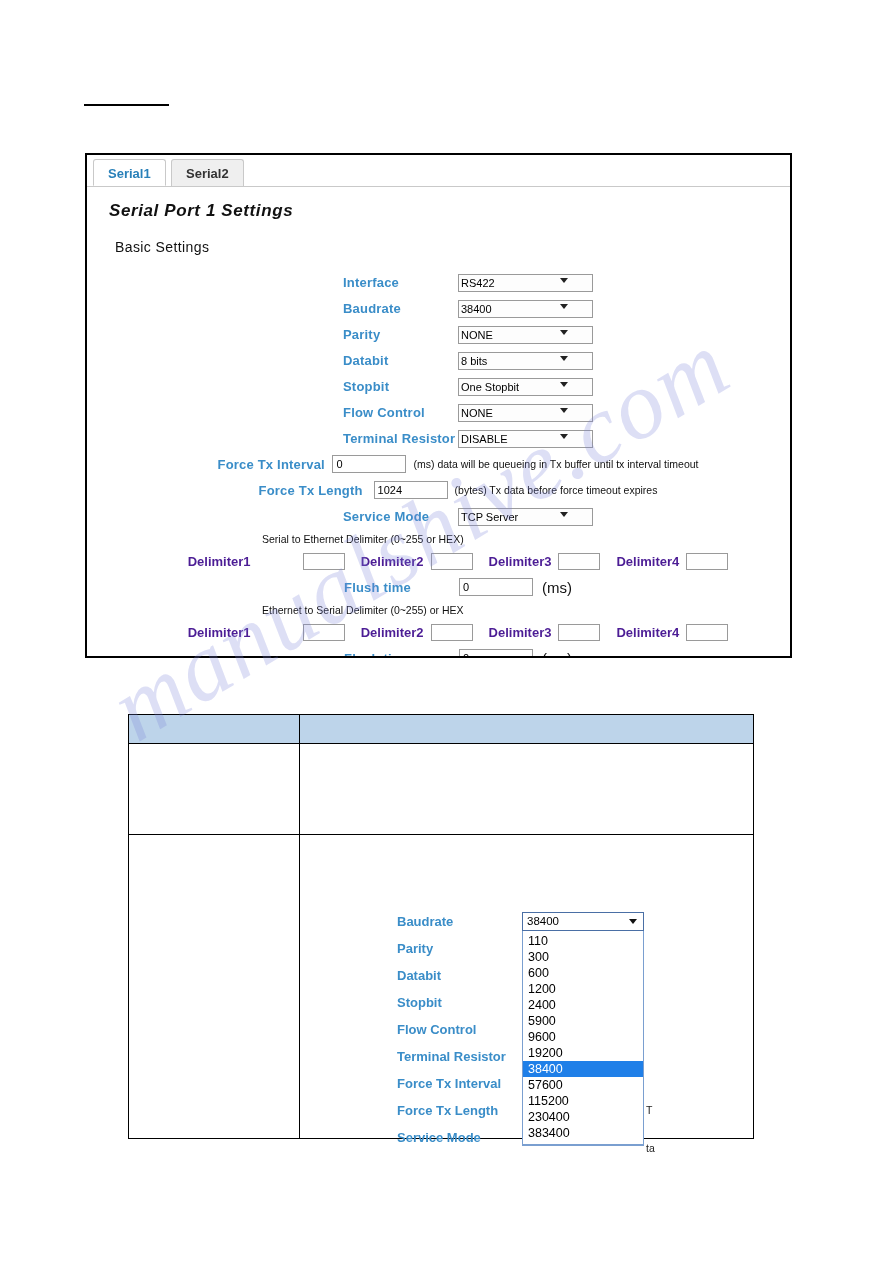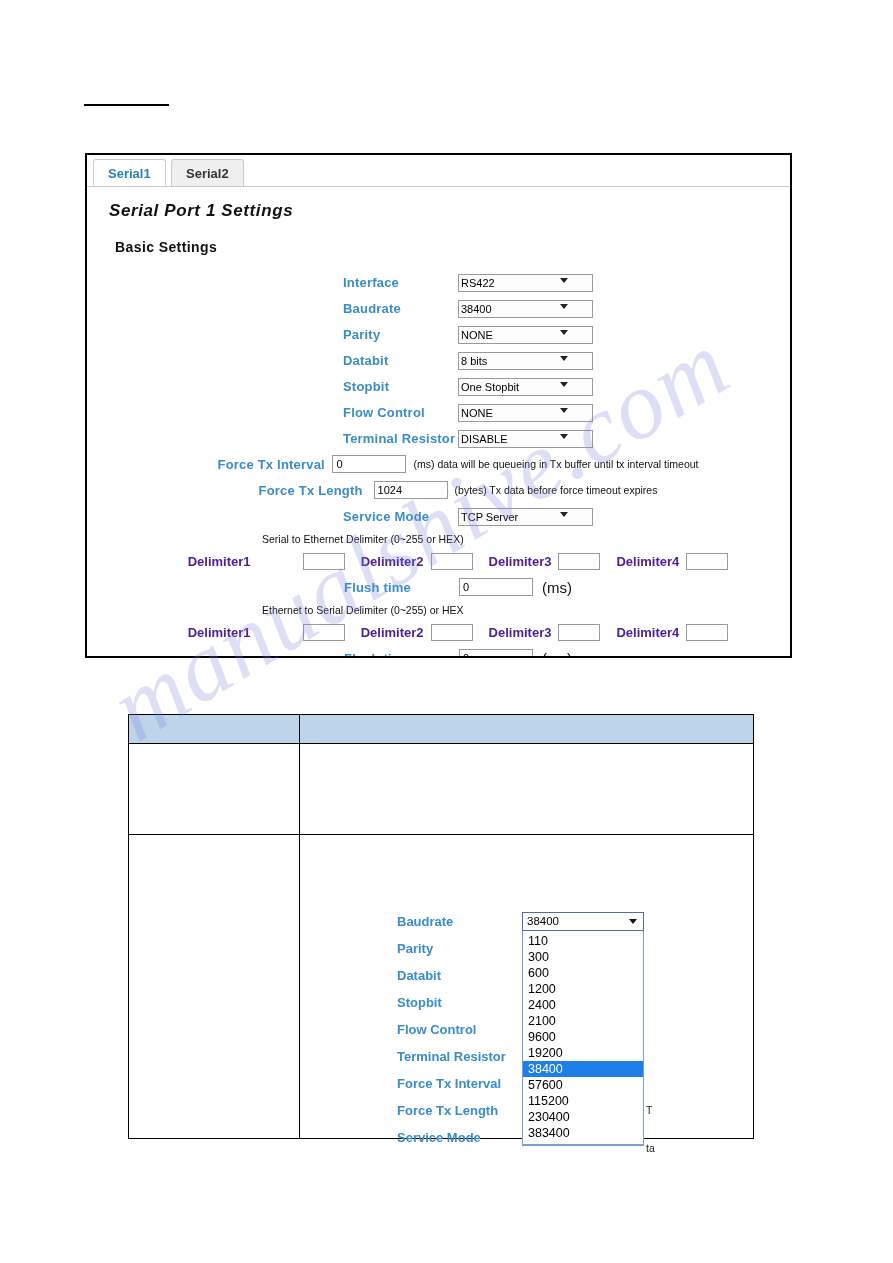--- a/index.html
+++ b/index.html
@@ -108,21 +108,21 @@
     margin: 14px 0 0 22px;
     font-size: 17px;
     font-weight: bold;
     letter-spacing: 0.6px;
     color: #111;
     font-style: italic;
   }
   h2.sectiontitle {
     margin: 18px 0 0 28px;
     font-size: 14px;
-    font-weight: bold;
+    font-weight: normal;
     letter-spacing: 0.4px;
     color: #111;
   }
 
   
   .form {
     margin: 14px 0 0 0;
     position: relative;
   }
   .row {
@@ -552,21 +552,21 @@
   <div class="combo-head">
     <span>38400</span>
     <span class="arrow"></span>
   </div>
   <div class="combo-list">
     <div class="opt">110</div>
     <div class="opt">300</div>
     <div class="opt">600</div>
     <div class="opt">1200</div>
     <div class="opt">2400</div>
-    <div class="opt">2100</div>
+    <div class="opt">5900</div>
     <div class="opt">9600</div>
     <div class="opt">19200</div>
     <div class="opt selected">38400</div>
     <div class="opt">57600</div>
     <div class="opt">115200</div>
     <div class="opt">230400</div>
     <div class="opt">383400</div>
   </div>
 </div>
 

